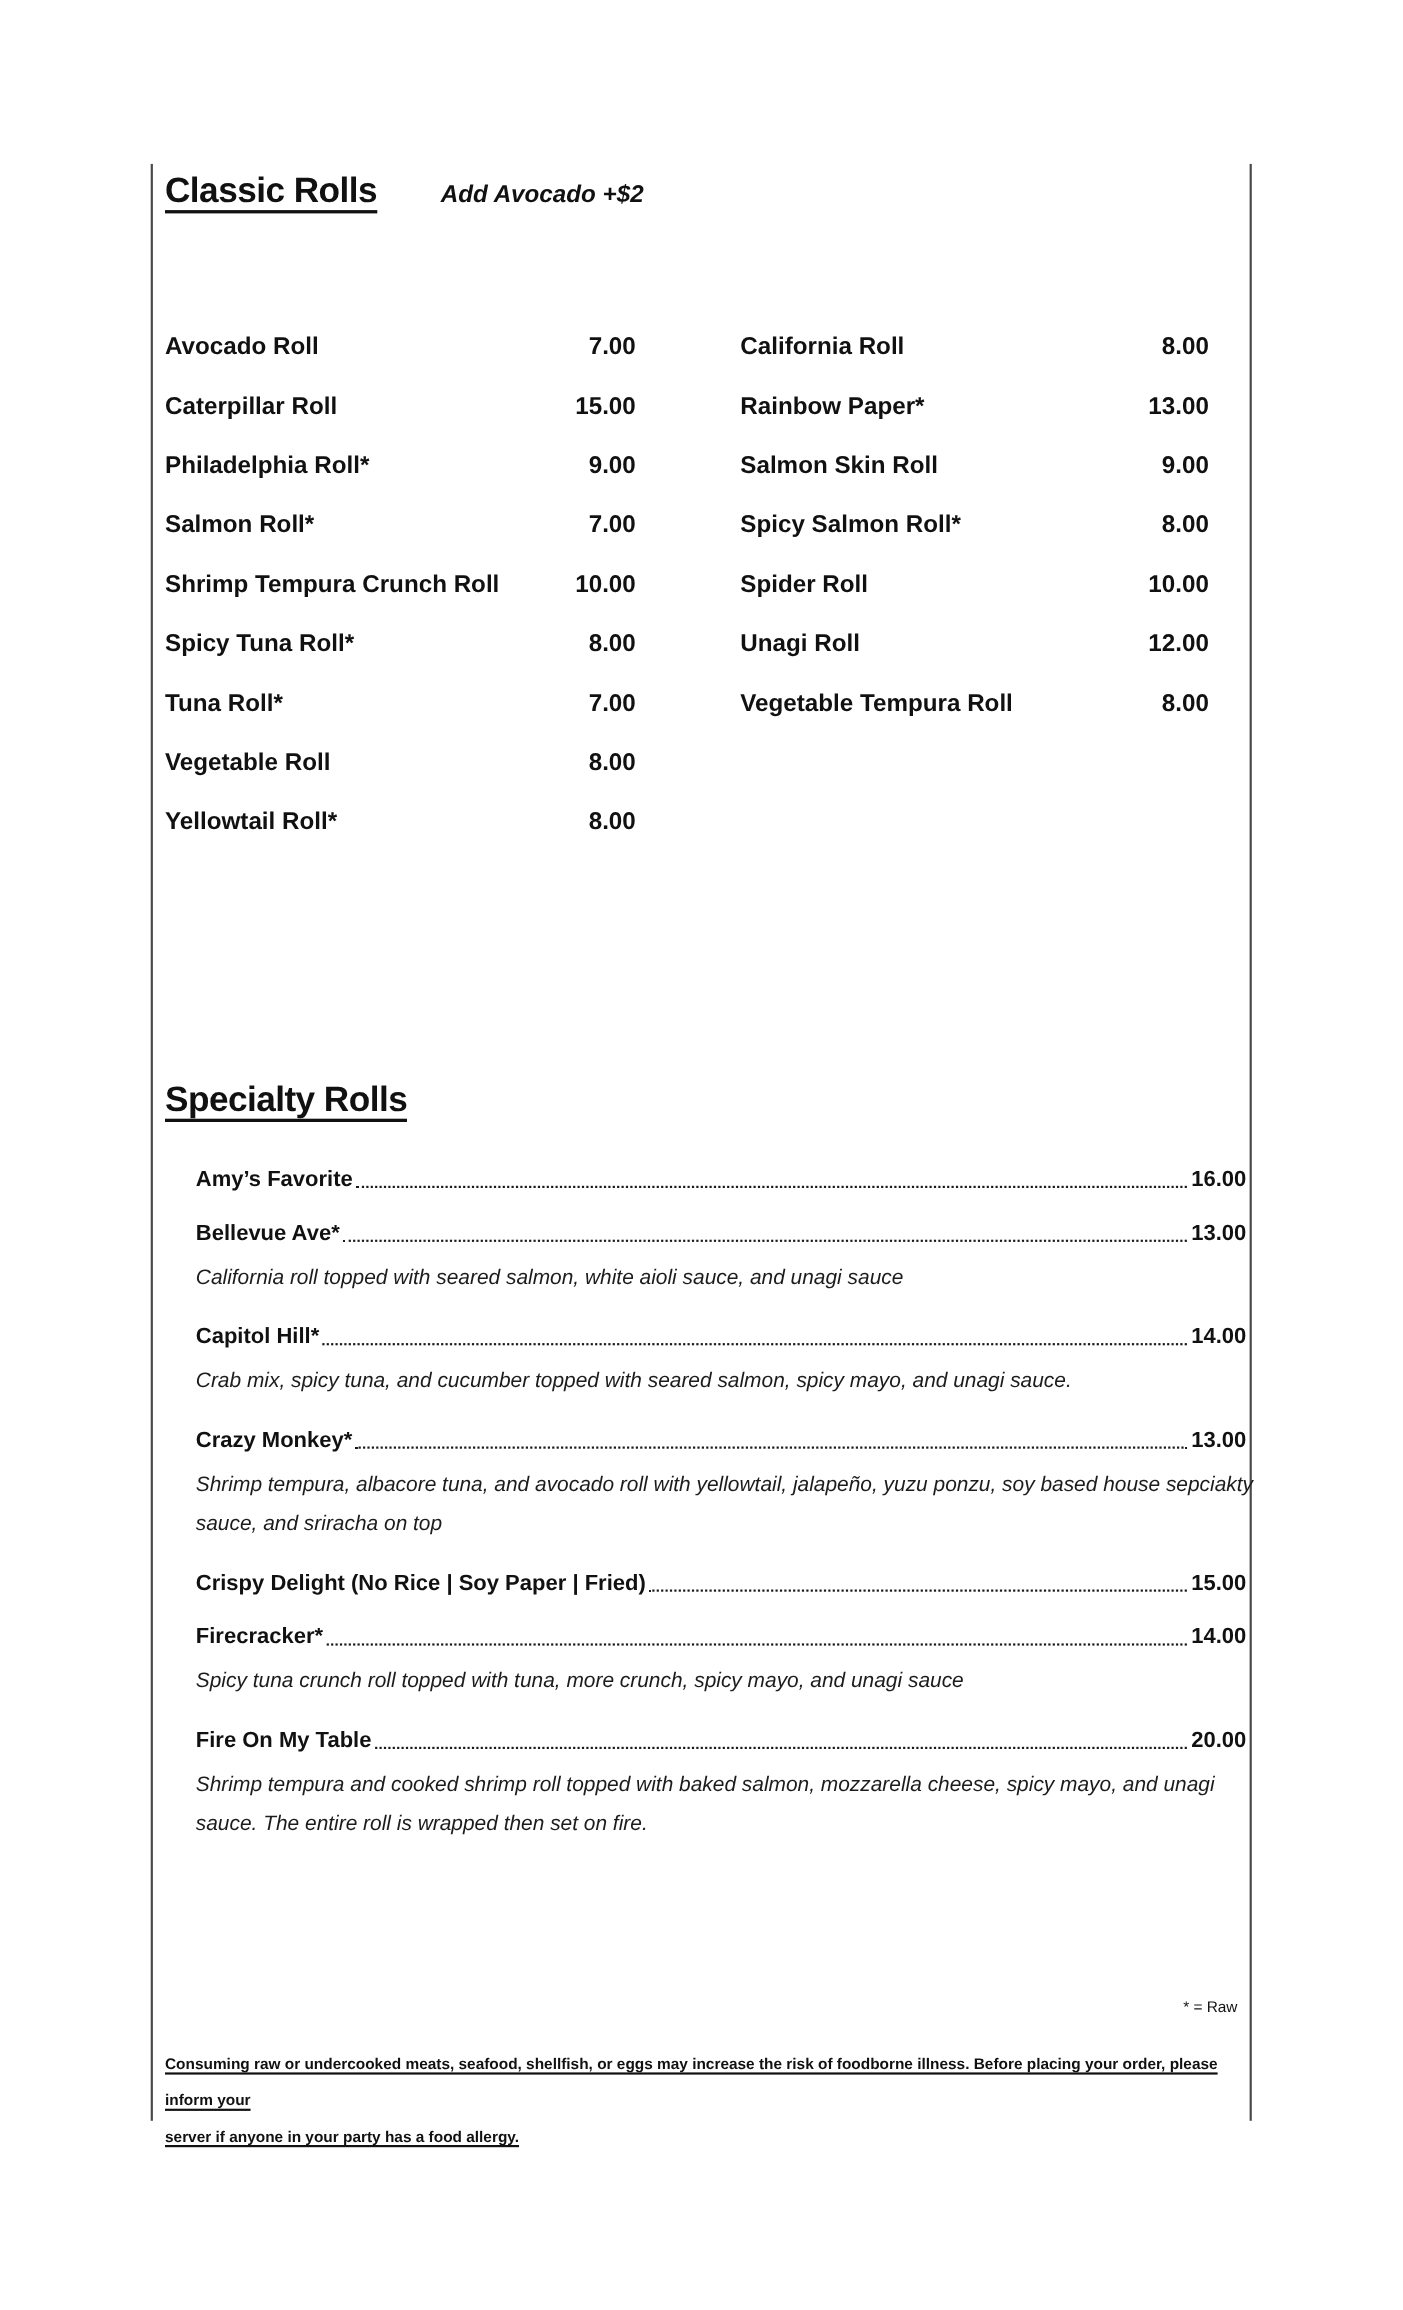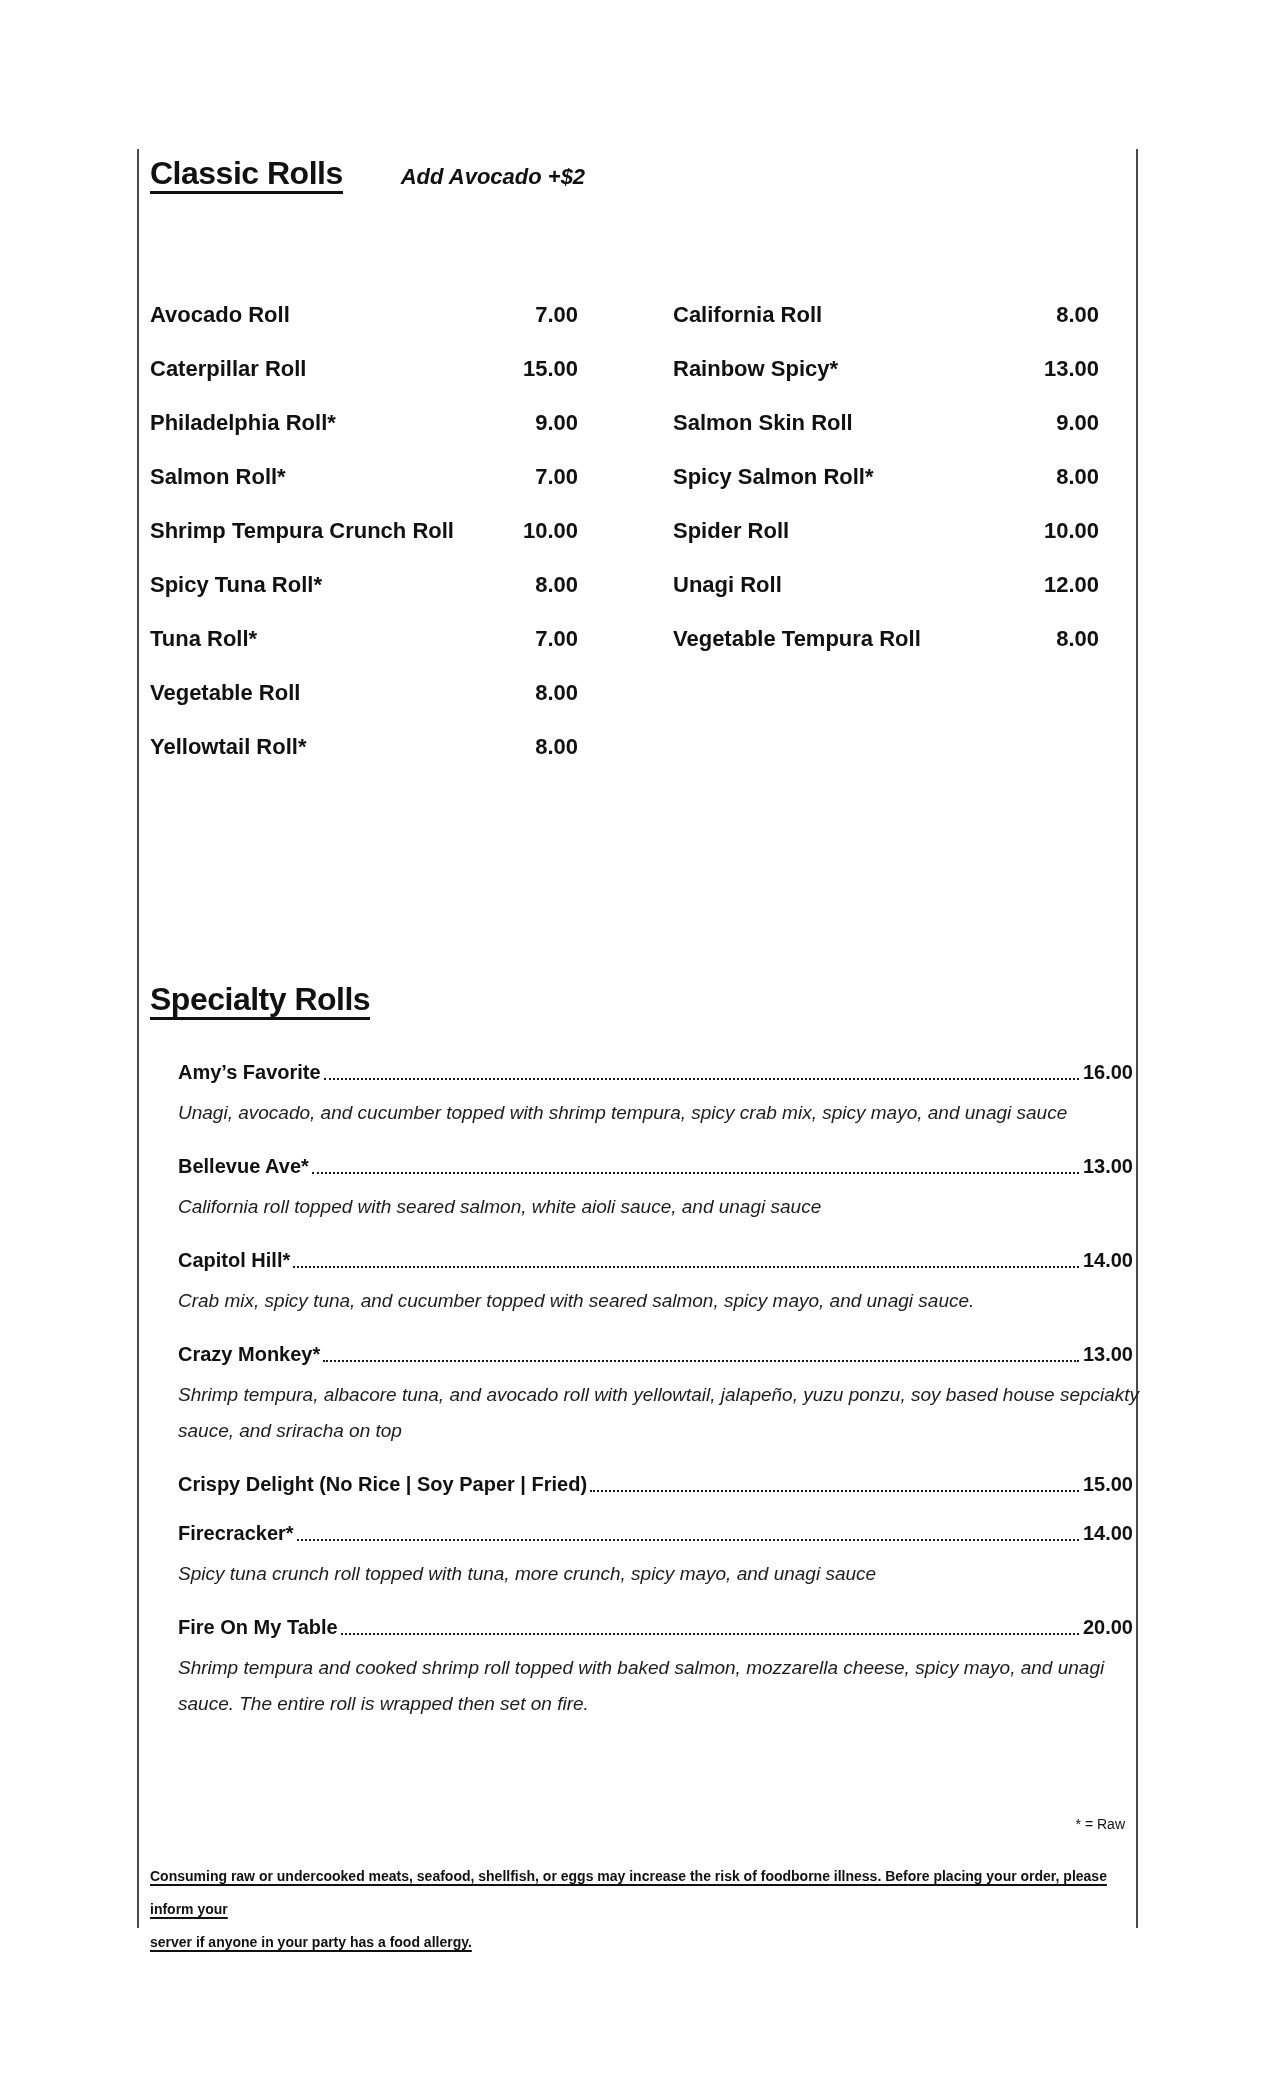--- a/index.html
+++ b/index.html
@@ -192,21 +192,21 @@
           <span class="cname">Yellowtail Roll*</span>
           <span class="cprice">8.00</span>
         </div>
     </div>
     <div class="classic-col right">
       <div class="crow">
           <span class="cname">California Roll</span>
           <span class="cprice">8.00</span>
         </div>
       <div class="crow">
-          <span class="cname">Rainbow Spicy*</span>
+          <span class="cname">Rainbow Paper*</span>
           <span class="cprice">13.00</span>
         </div>
       <div class="crow">
           <span class="cname">Salmon Skin Roll</span>
           <span class="cprice">9.00</span>
         </div>
       <div class="crow">
           <span class="cname">Spicy Salmon Roll*</span>
           <span class="cprice">8.00</span>
         </div>
@@ -230,21 +230,20 @@
   </div>
 
   <div class="spec-list">
 
     <div class="spec-item">
       <div class="spec-row">
           <span class="sname">Amy’s Favorite</span>
           <span class="dots"></span>
           <span class="sprice">16.00</span>
         </div>
-      <div class="sdesc">Unagi, avocado, and cucumber topped with shrimp tempura, spicy crab mix, spicy mayo, and unagi sauce</div>
     </div>
 
     <div class="spec-item">
       <div class="spec-row">
           <span class="sname">Bellevue Ave*</span>
           <span class="dots"></span>
           <span class="sprice">13.00</span>
         </div>
       <div class="sdesc">California roll topped with seared salmon, white aioli sauce, and unagi sauce</div>
     </div>

